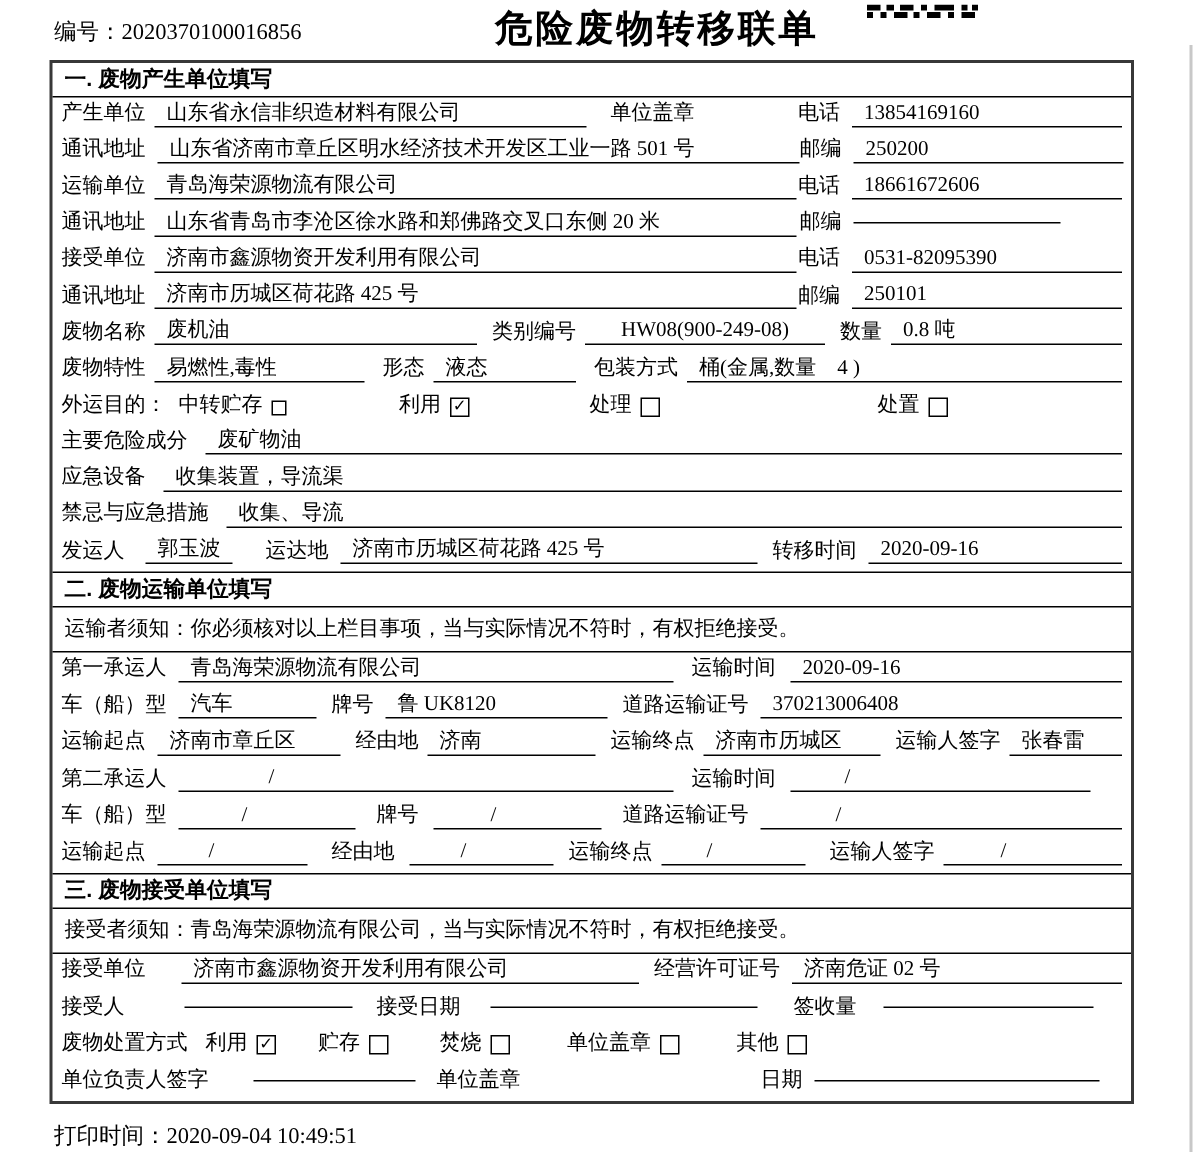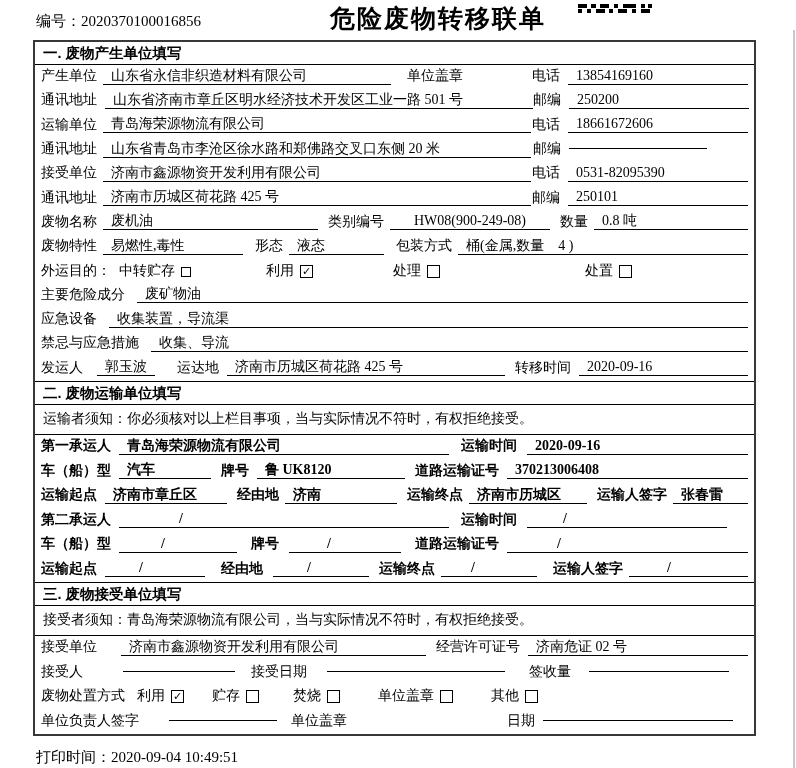--- a/index.html
+++ b/index.html
@@ -13,21 +13,21 @@
   .qr-frag{position:absolute;left:578px;top:0px;width:74px;height:10px;}
   .page-edge{position:absolute;right:1px;top:30px;height:738px;width:2px;background:#c8c8c8;}
 
   .tbl{position:absolute;left:33px;top:40px;width:723px;border:2px solid #383838;background:#fff;box-sizing:border-box;}
   .sec{font-family:"Liberation Sans","DejaVu Sans",sans-serif;font-weight:bold;font-size:14.5px;
     line-height:22px;height:22px;padding-left:8px;border-bottom:1px solid #000;}
   .bt{border-top:1px solid #000;}
   .notice{height:29px;display:flex;align-items:center;padding-left:8px;border-bottom:1px solid #000;font-size:14px;white-space:nowrap;}
   .r{display:flex;align-items:center;padding:0 6px 3px 6px;font-size:14px;box-sizing:border-box;}
   .s1row{height:24.3px;}
-  .s2row{height:24.5px;font-weight:bold;}
+  .s2row{height:24.5px;}
   .s3row{height:24.6px;}
   .lbl{white-space:nowrap;line-height:17px;flex:none;}
   .v{border-bottom:1px solid #000;line-height:17px;padding-left:8px;white-space:nowrap;flex:none;box-sizing:border-box;overflow:hidden;}
   .vf{flex:1 1 auto;}
   .ctr{text-align:center;padding-left:0;}
   .opt{display:flex;align-items:flex-end;flex:none;}
   .cb{width:13px;height:13px;border:1px solid #000;display:inline-flex;align-items:center;justify-content:center;
     font-size:11px;line-height:1;margin-left:6px;margin-bottom:1px;flex:none;box-sizing:border-box;}
   .cb.small{width:10px;height:10px;margin-bottom:2px;}
   .footer{position:absolute;left:36px;top:748px;font-size:15px;white-space:nowrap;}

